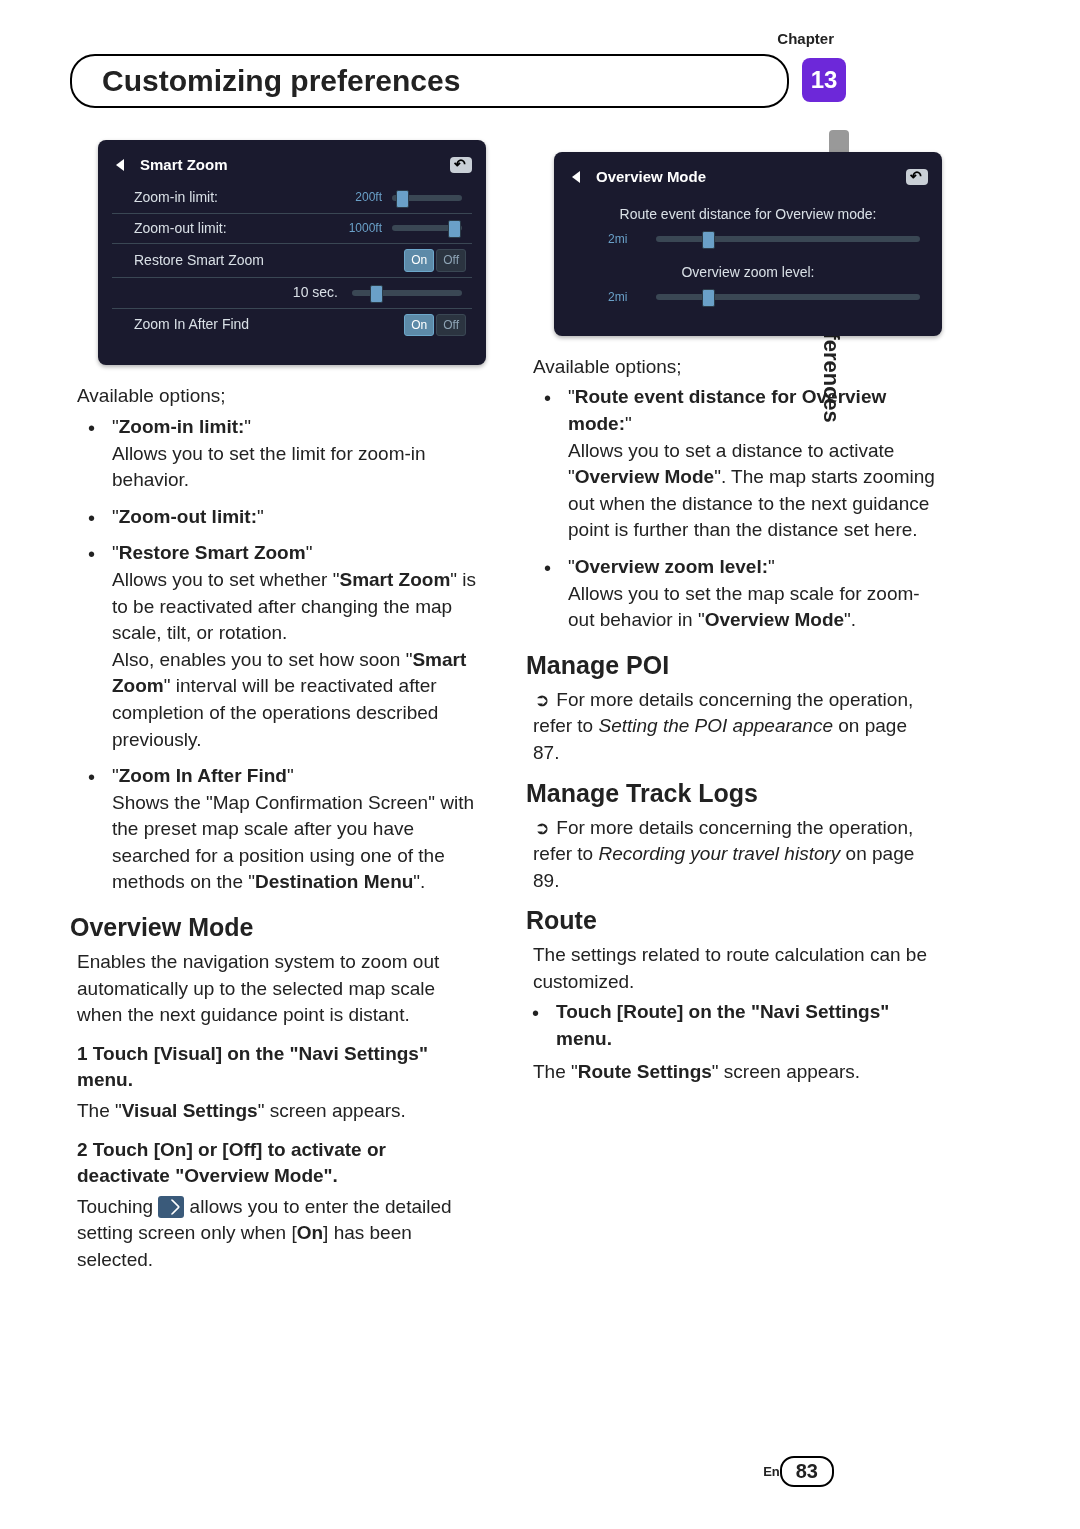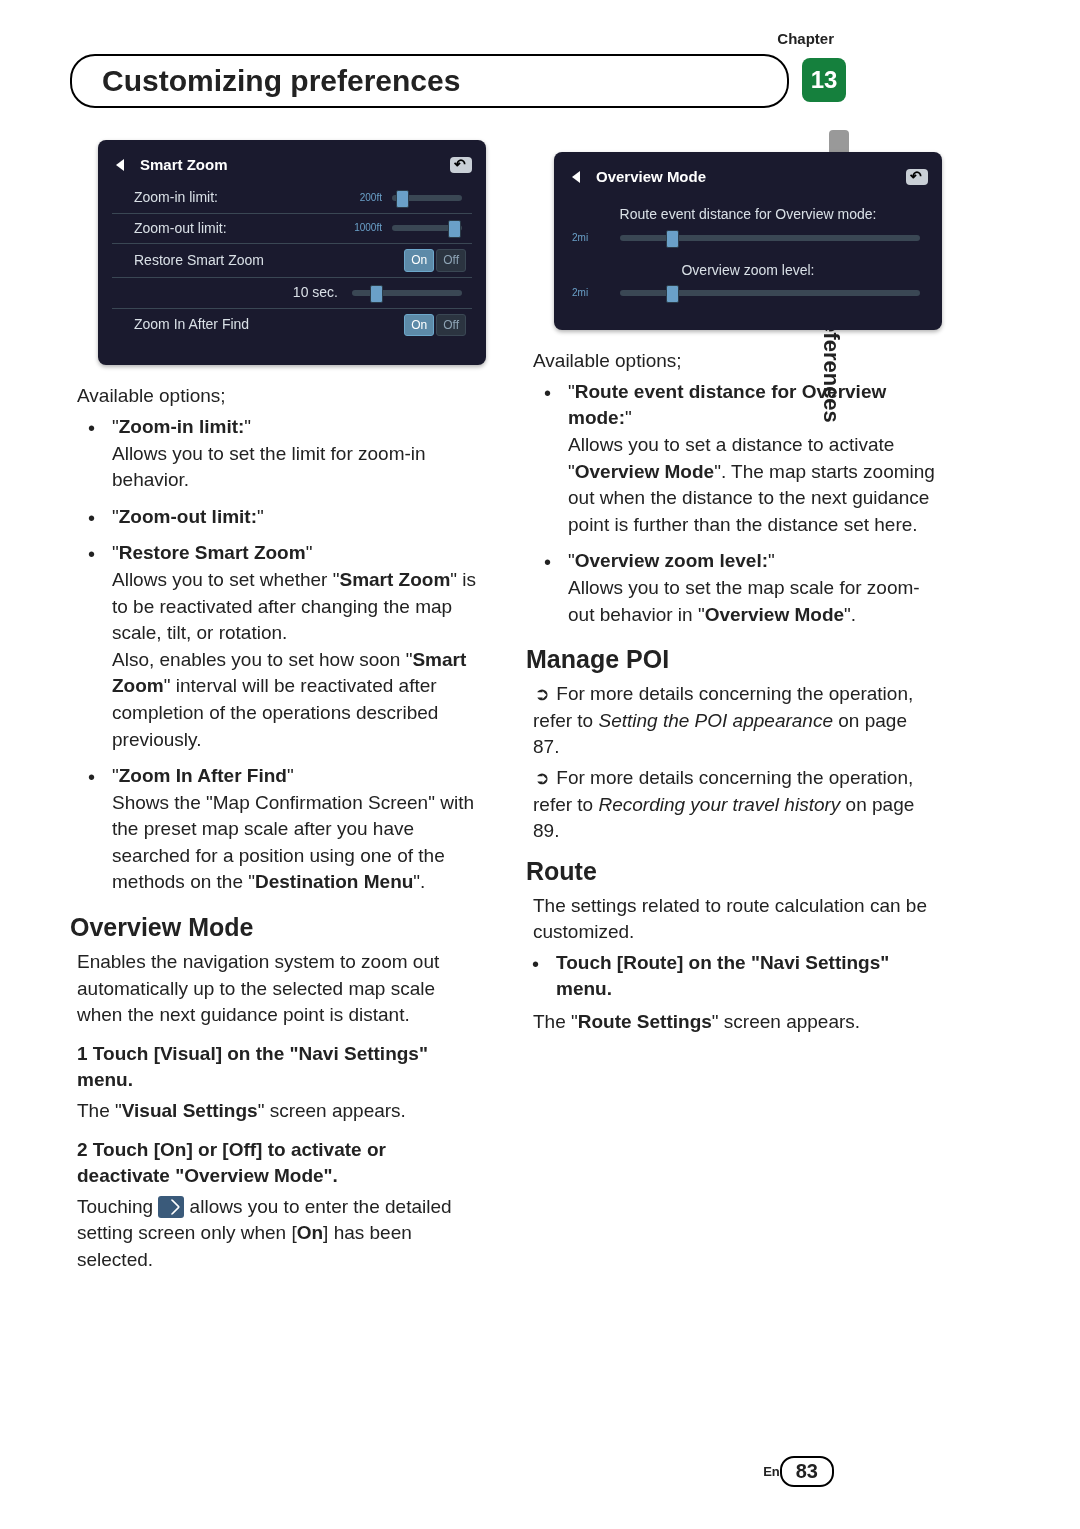--- a/index.html
+++ b/index.html
@@ -23,21 +23,21 @@
     right: 70px;
     font-size: 15px;
     font-weight: bold;
   }
   .chapter-num-box {
     position: absolute;
     top: 58px;
     right: 58px;
     width: 44px;
     height: 44px;
-    background: #15803d;
+    background: #6d28d9;
     color: #fff;
     border-radius: 8px;
     display: flex;
     align-items: center;
     justify-content: center;
     font-size: 24px;
     font-weight: bold;
   }
   .header-tab {
     position: absolute;
@@ -131,21 +131,21 @@
   }
   .sh-row {
     display: flex;
     align-items: center;
     padding: 5px 6px;
     border-bottom: 1px solid #3a4754;
     gap: 6px;
   }
   .sh-row:last-child { border-bottom: none; }
   .sh-label { flex: 1; color: #d9e0e6; font-size: 14px; padding-left: 16px; }
-  .sh-val { color: #6aa0c8; font-size: 10px; }
+  .sh-val { color: #6aa0c8; font-size: 12px; margin-left: 36px; }
   .sh-slider {
     flex: 0 0 70px;
     height: 6px;
     background: #3a4754;
     border-radius: 3px;
     position: relative;
     margin: 0 4px;
   }
   .sh-slider .thumb {
     position: absolute;
@@ -377,20 +377,21 @@
           <span>Allows you to set the map scale for zoom-out behavior in "</span><b>Overview Mode</b><span>".</span>
         </li>
       </ul>
 
       <div class="h2">Manage POI</div>
       <div class="body-text">
         <span class="ref-icon"></span>
         <span>For more details concerning the operation, refer to </span><em class="it">Setting the POI appearance</em><span> on page 87.</span>
       </div>
 
+      <div class="h2">Manage Track Logs</div>
       <div class="body-text">
         <span class="ref-icon"></span>
         <span>For more details concerning the operation, refer to </span><em class="it">Recording your travel history</em><span> on page 89.</span>
       </div>
 
       <div class="h2">Route</div>
       <div class="body-text">The settings related to route calculation can be customized.</div>
 
       <ul class="bullet-list" style="padding-left:30px">
         <li class="bullet-circle">

